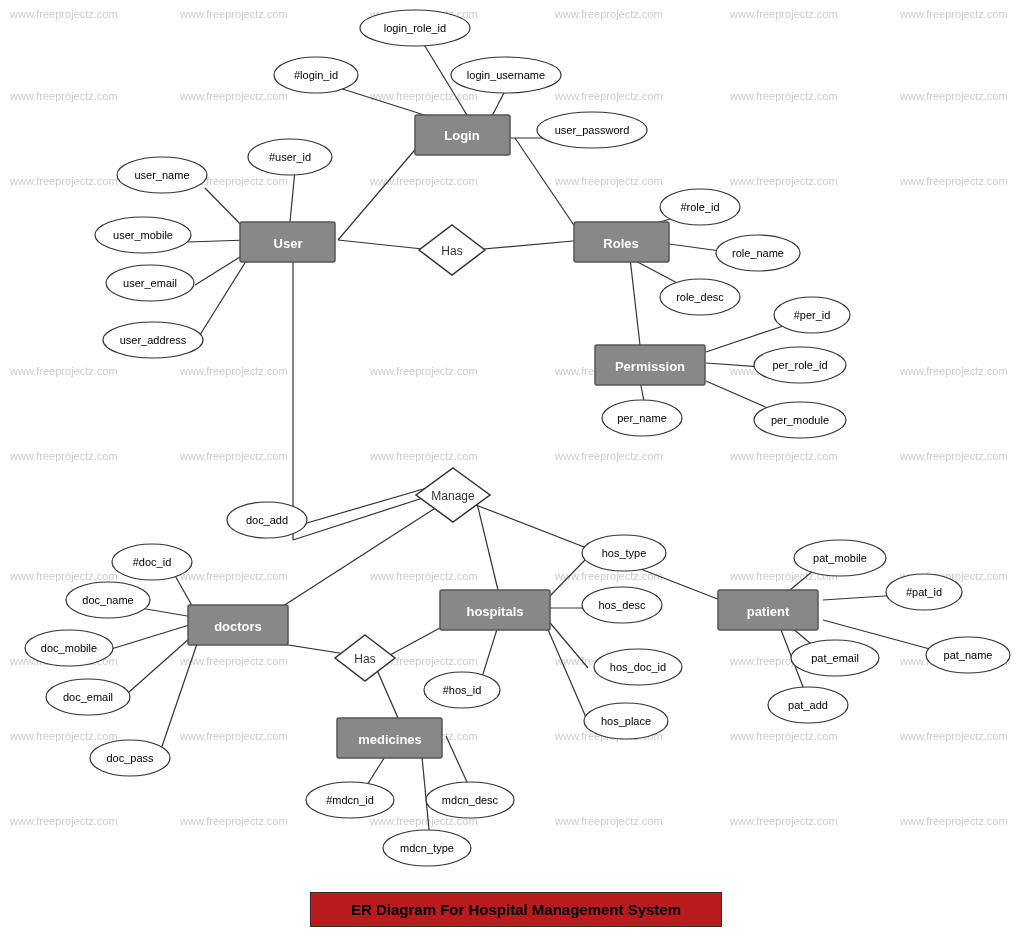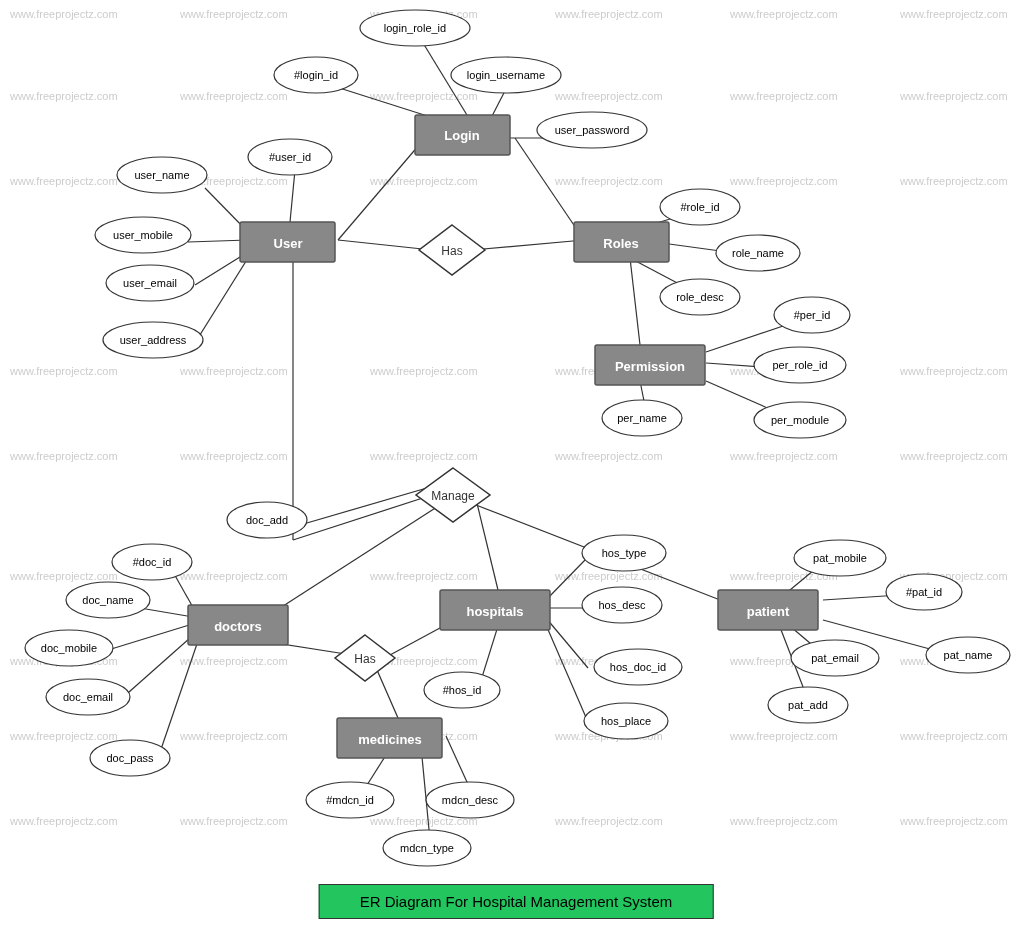--- a/index.html
+++ b/index.html
@@ -15,28 +15,28 @@
     svg#diagram {
       position: absolute;
       top: 0;
       left: 0;
       width: 1032px;
       height: 941px;
     }
 
     .title-box {
       position: absolute;
-      bottom: 22px;
+      bottom: 14px;
       left: 50%;
       transform: translateX(-50%);
       border: 1.5px solid #333;
       padding: 8px 40px;
       font-size: 15px;
-      font-weight: normal;
-      background: #22c55e;
+      font-weight: bold;
+      background: #b91c1c;
       white-space: nowrap;
     }
   </style>
 </head>
 <body>
 
 <svg id="diagram">
 
   <text x="10" y="18" fill="#ccc" font-size="11" font-family="Arial">www.freeprojectz.com</text>
   <text x="180" y="18" fill="#ccc" font-size="11" font-family="Arial">www.freeprojectz.com</text>

